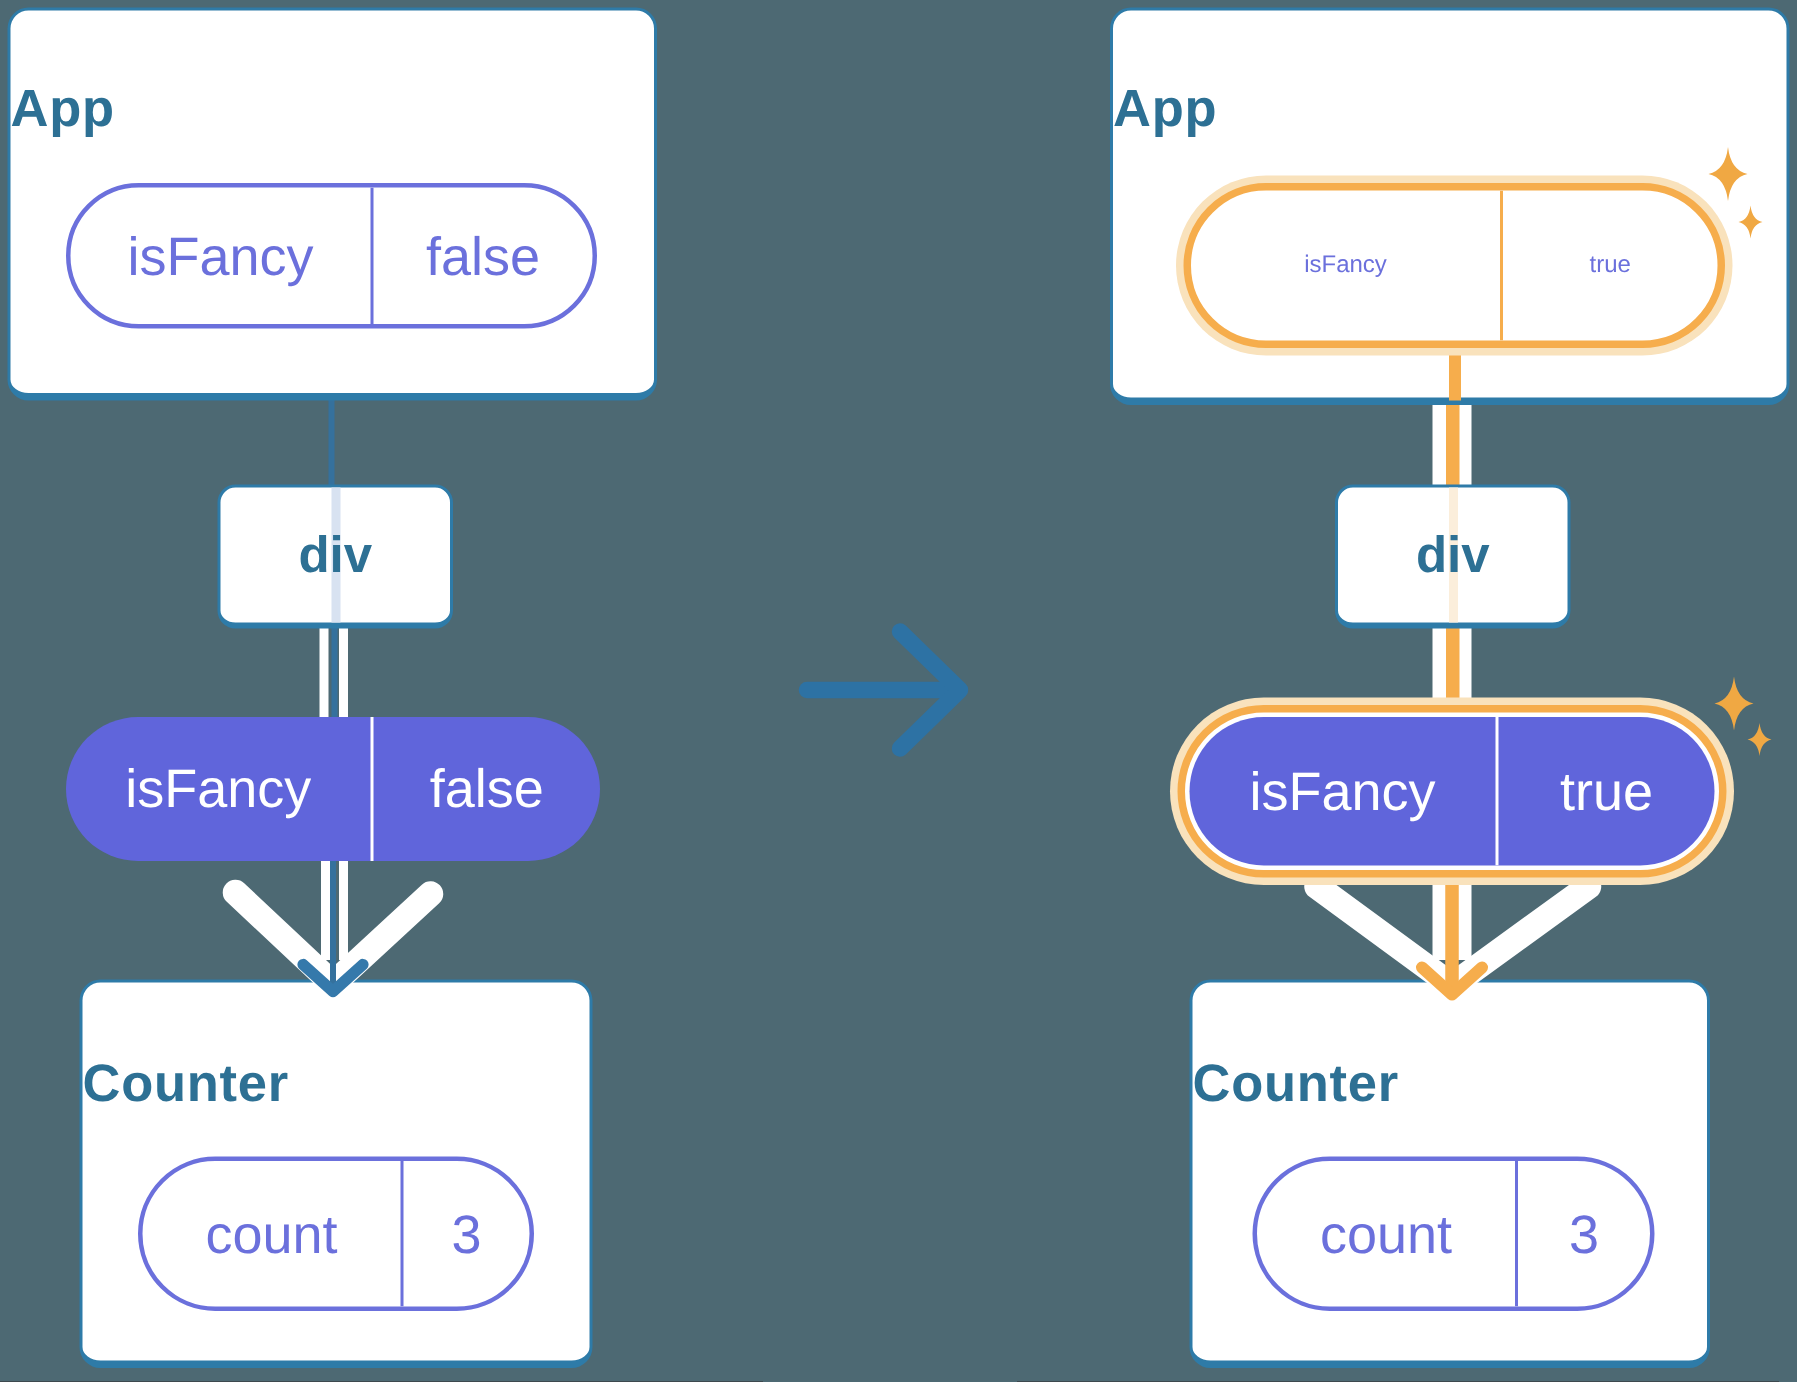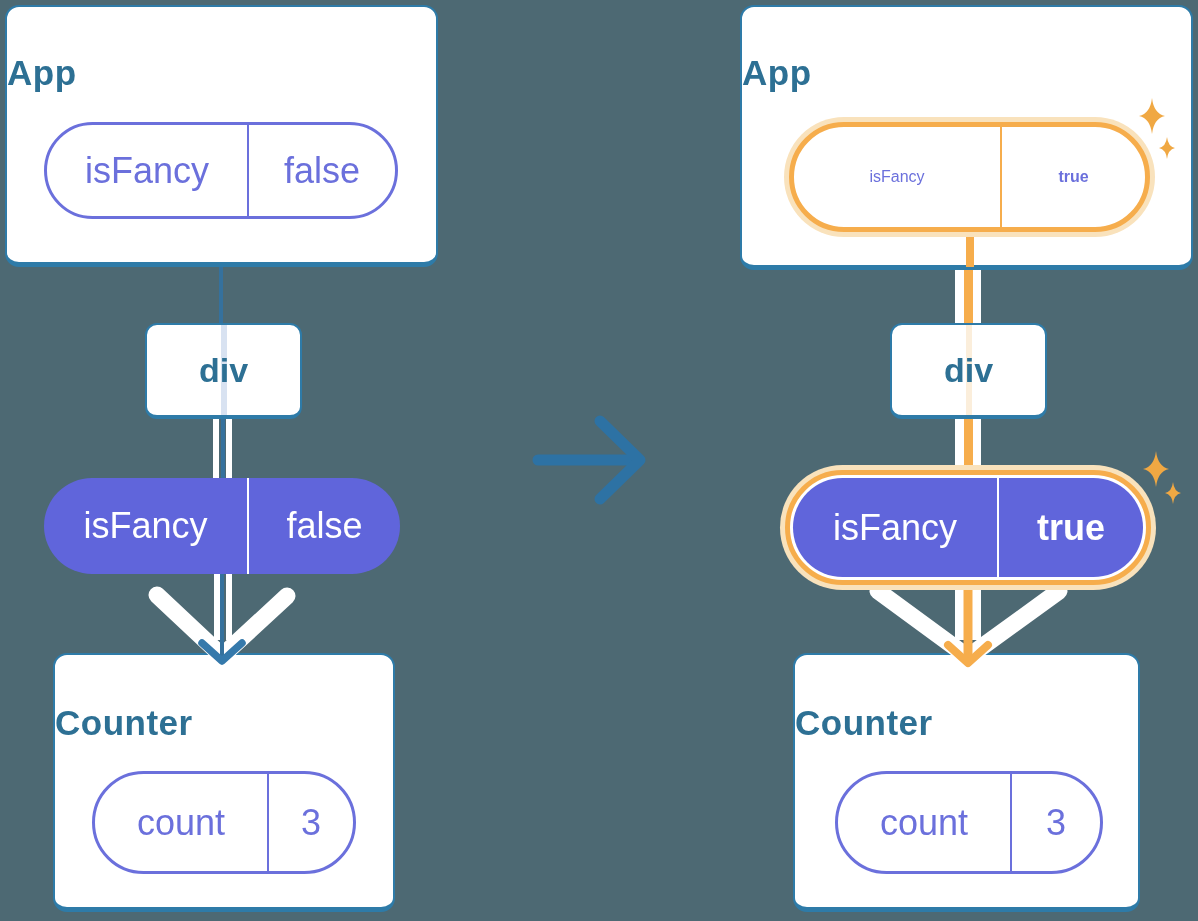--- a/index.html
+++ b/index.html
@@ -47,21 +47,21 @@
     color:#fff;
     font-size:36px;
     overflow:hidden;
     z-index:3;
   }
   .cell{display:flex;align-items:center;justify-content:center;}
   .vdiv{width:2px;align-self:stretch;}
   .vdiv.purple{background:var(--purple,#6b70dc);}
   .vdiv.white{background:#fff;}
   .vdiv.orange{background:var(--orange,#f6ad4c);}
-  .bold{font-weight:700;}
+  .bold{font-weight:400;}
   .line{position:absolute;z-index:0;}
   .triple{position:absolute;width:19px;z-index:0;}
   .triple .bar{position:absolute;top:0;bottom:0;}
   .triple .w1{left:0;width:6px;background:#fff;}
   .triple .c {left:7.5px;width:4px;background:var(--teal-line,#35719d);}
   .triple .w2{left:13px;width:6px;background:#fff;}
   .triple-o{position:absolute;width:26px;background:#fff;z-index:0;}
   .triple-o .oc{position:absolute;left:8.5px;width:9px;top:0;bottom:0;background:var(--orange,#f6ad4c);}
   .pale-line{position:absolute;top:0;bottom:0;left:50%;width:6px;margin-left:-3px;z-index:0;}
   .div-label{position:relative;z-index:1;width:100%;height:100%;display:flex;align-items:center;justify-content:center;

